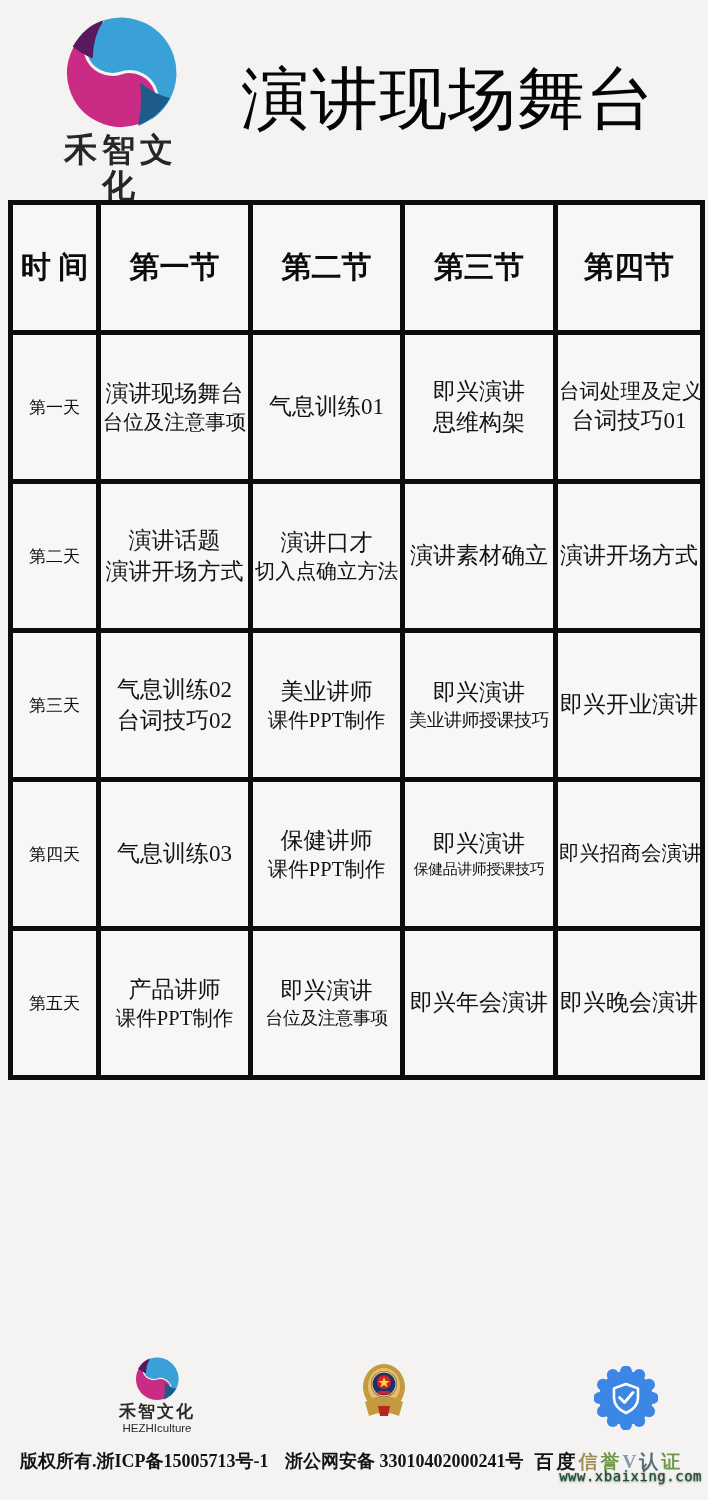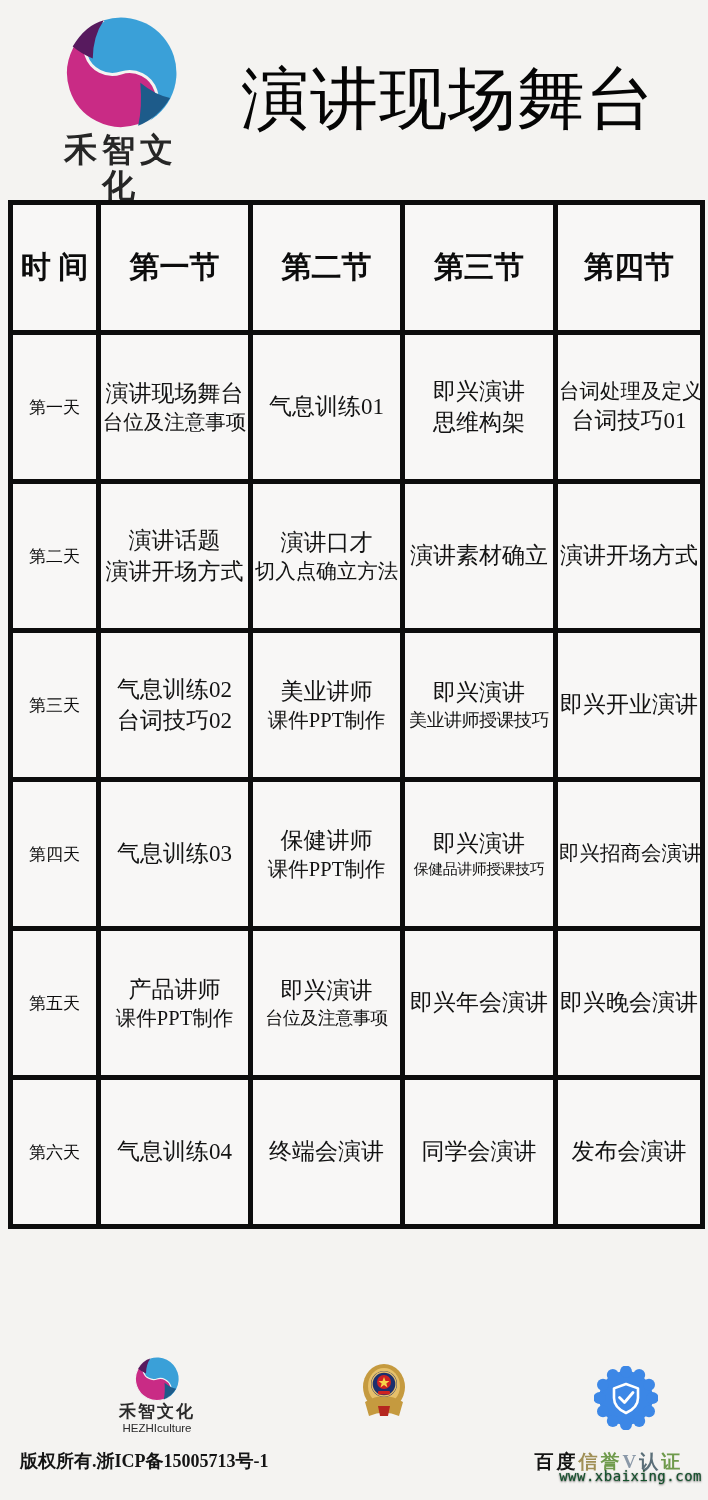--- a/index.html
+++ b/index.html
@@ -193,35 +193,20 @@
           </td>
       <td class="course-cell">
             <span class="line len6">即兴演讲</span>
             <span class="line len8">台位及注意事项</span>
           </td>
       <td class="course-cell">
             <span class="line len6">即兴年会演讲</span>
           </td>
       <td class="course-cell">
             <span class="line len6">即兴晚会演讲</span>
-          </td>
-    </tr>
-    <tr class="data">
-      <td class="day">第六天</td>
-      <td class="course-cell">
-            <span class="line len6">气息训练04</span>
-          </td>
-      <td class="course-cell">
-            <span class="line len6">终端会演讲</span>
-          </td>
-      <td class="course-cell">
-            <span class="line len6">同学会演讲</span>
-          </td>
-      <td class="course-cell">
-            <span class="line len6">发布会演讲</span>
           </td>
     </tr>
   </tbody>
     </table>
 
   <div class="f-brand">
     <svg class="mark">
         <use href="#hz-logo"></use>
       </svg>
     <div class="cn">禾智文化</div>
@@ -260,16 +245,17 @@
           <circle cx="9" cy="18.8" r="6"></circle>
             <circle cx="18.8" cy="9" r="6"></circle>
         </g>
       </g>
       <path d="M32 18 l12 4.4 v9.6 c0 7.6 -5.4 12 -12 15 c-6.6 -3 -12 -7.4 -12 -15 v-9.6 Z" fill="none" stroke="#ffffff" stroke-width="2.6" stroke-linejoin="round"></path>
       <polyline points="25.5,31.5 30.5,36.5 39,26.5" fill="none" stroke="#ffffff" stroke-width="2.8" stroke-linecap="round" stroke-linejoin="round"></polyline>
     </svg>
   </div>
 
   <div class="f-text icp">版权所有.浙ICP备15005713号-1</div>
+  <div class="f-text gongan">浙公网安备 33010402000241号</div>
   <div class="f-text credit" id="baidu-credit"><span style="color: rgb(20, 20, 20);">百</span><span style="color: rgb(20, 20, 20);">度</span><span style="color: rgb(160, 143, 85);">信</span><span style="color: rgb(111, 154, 76);">誉</span><span style="color: rgb(138, 152, 168);">V</span><span style="color: rgb(90, 110, 120);">认</span><span style="color: rgb(111, 154, 76);">证</span></div>
   <div class="watermark">www.xbaixing.com</div>
 
 </div>
 
 </body></html>

